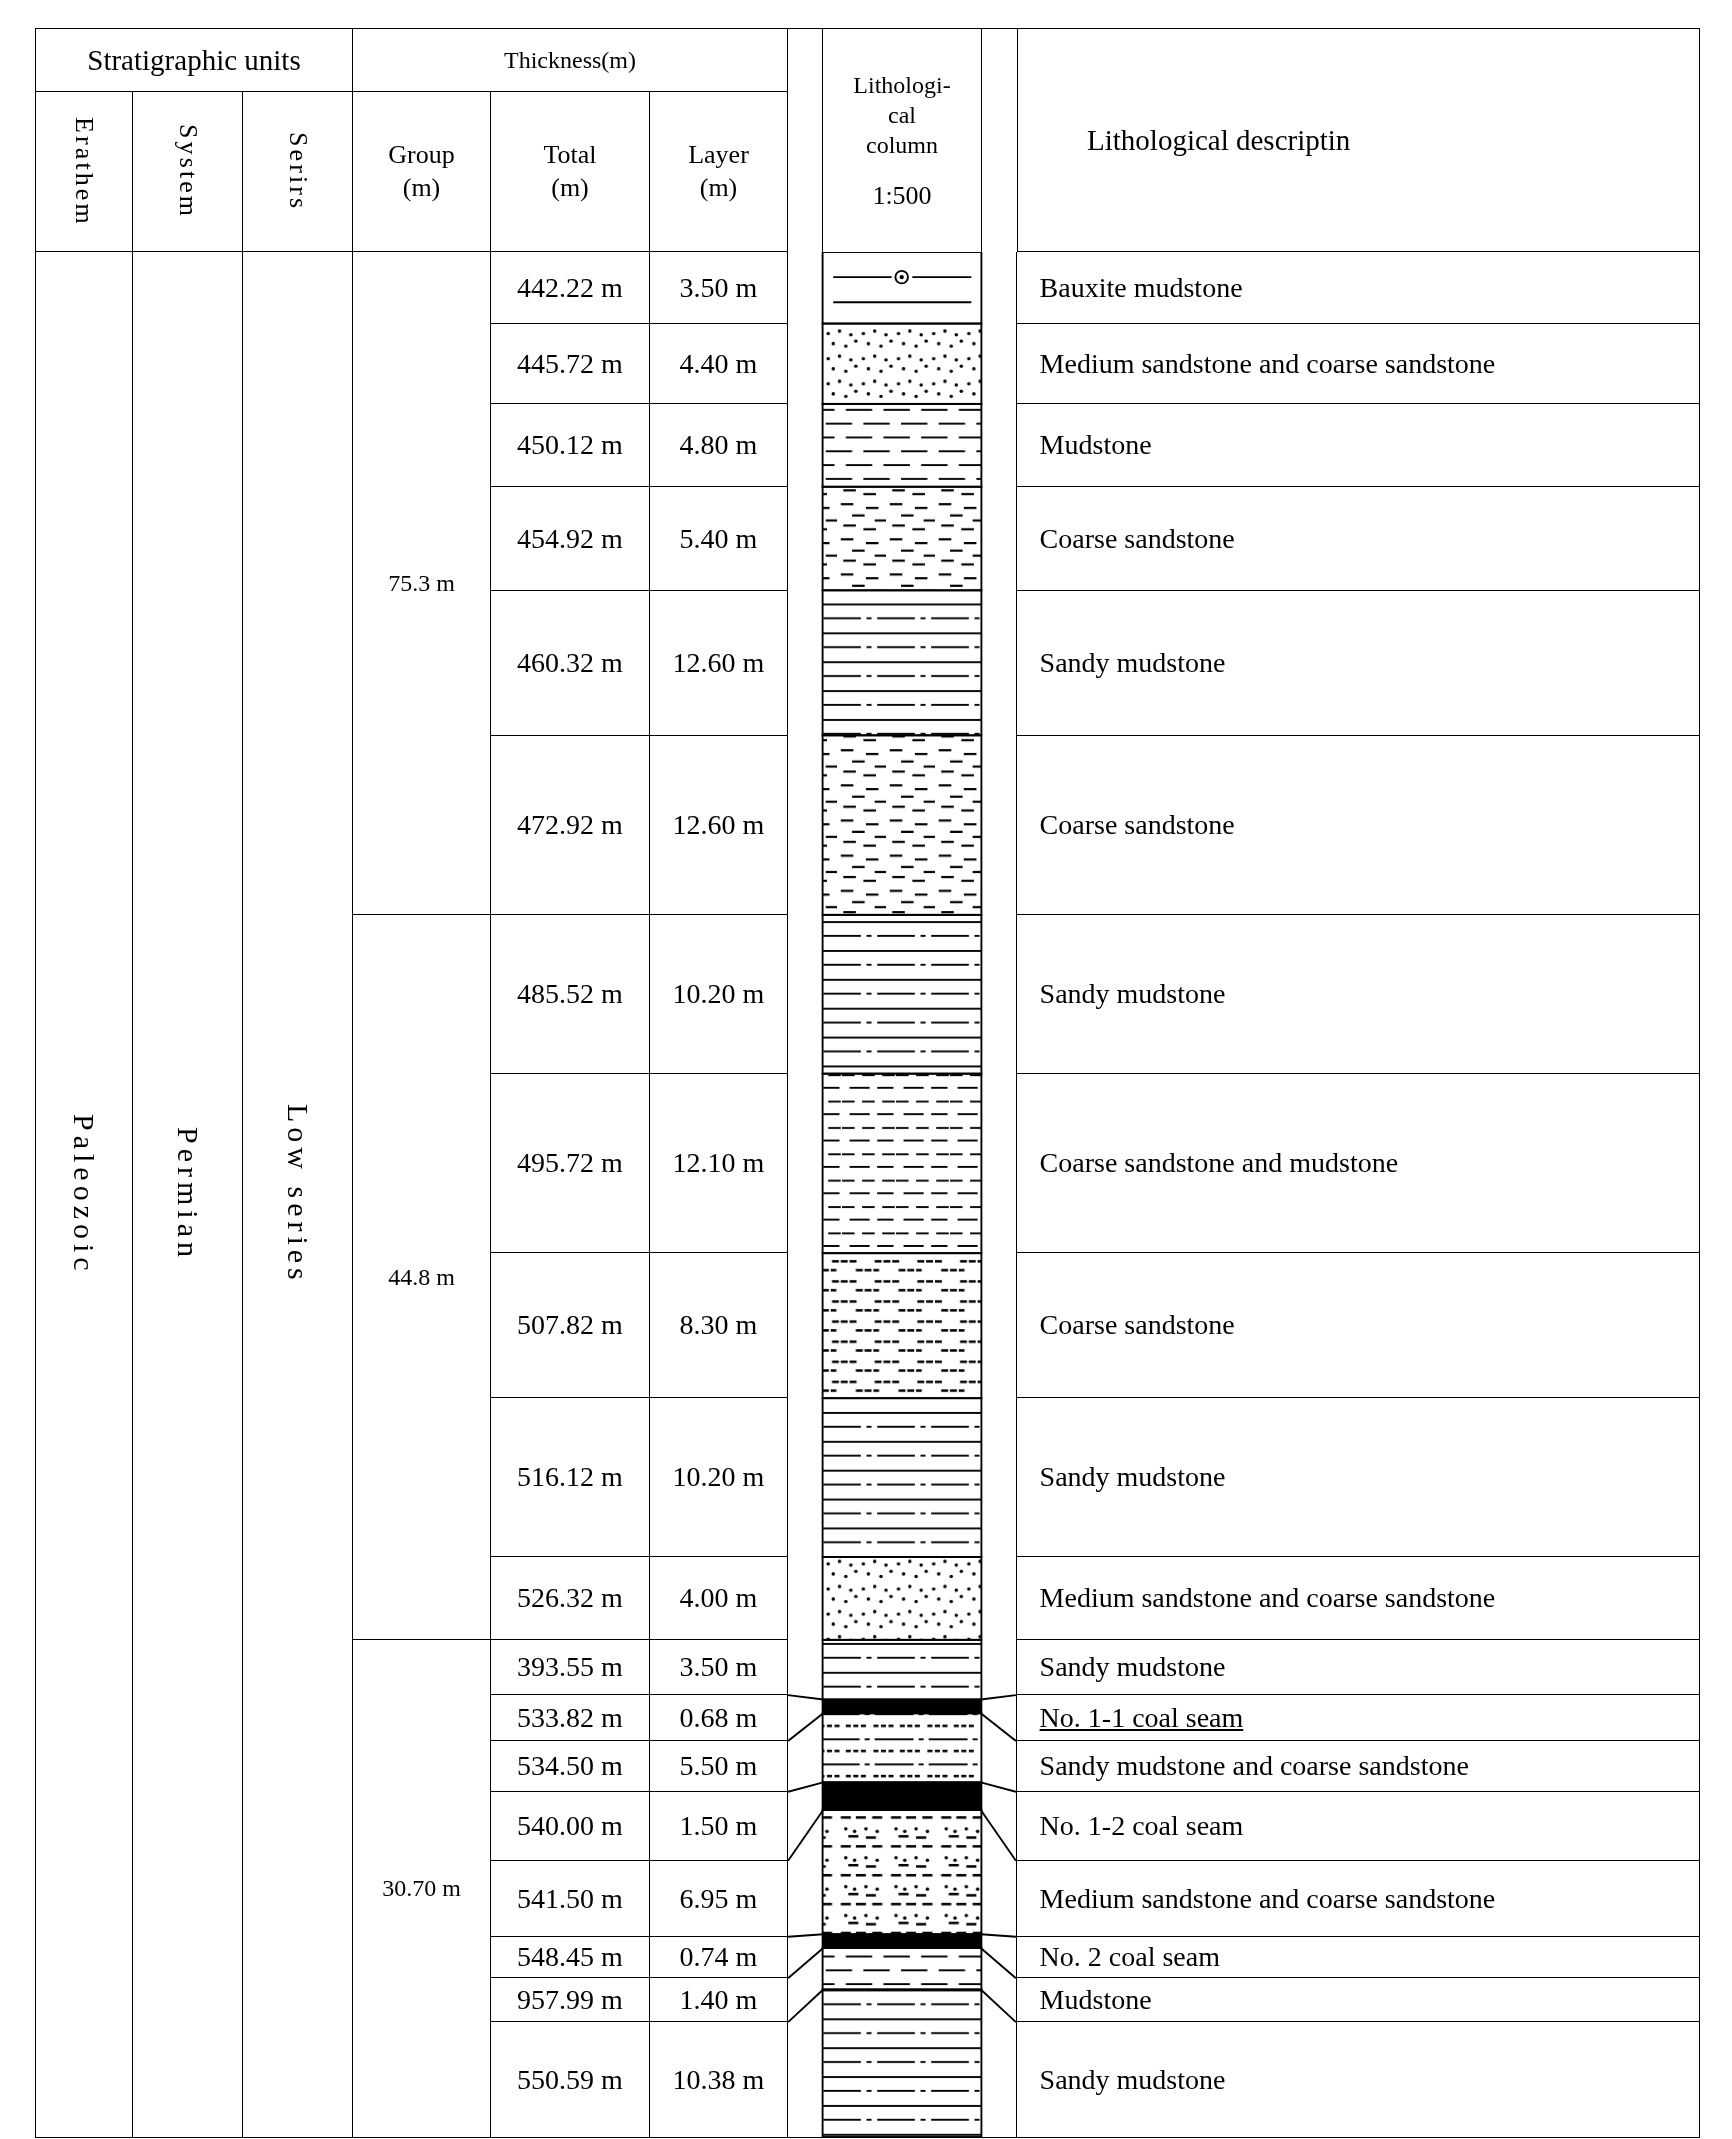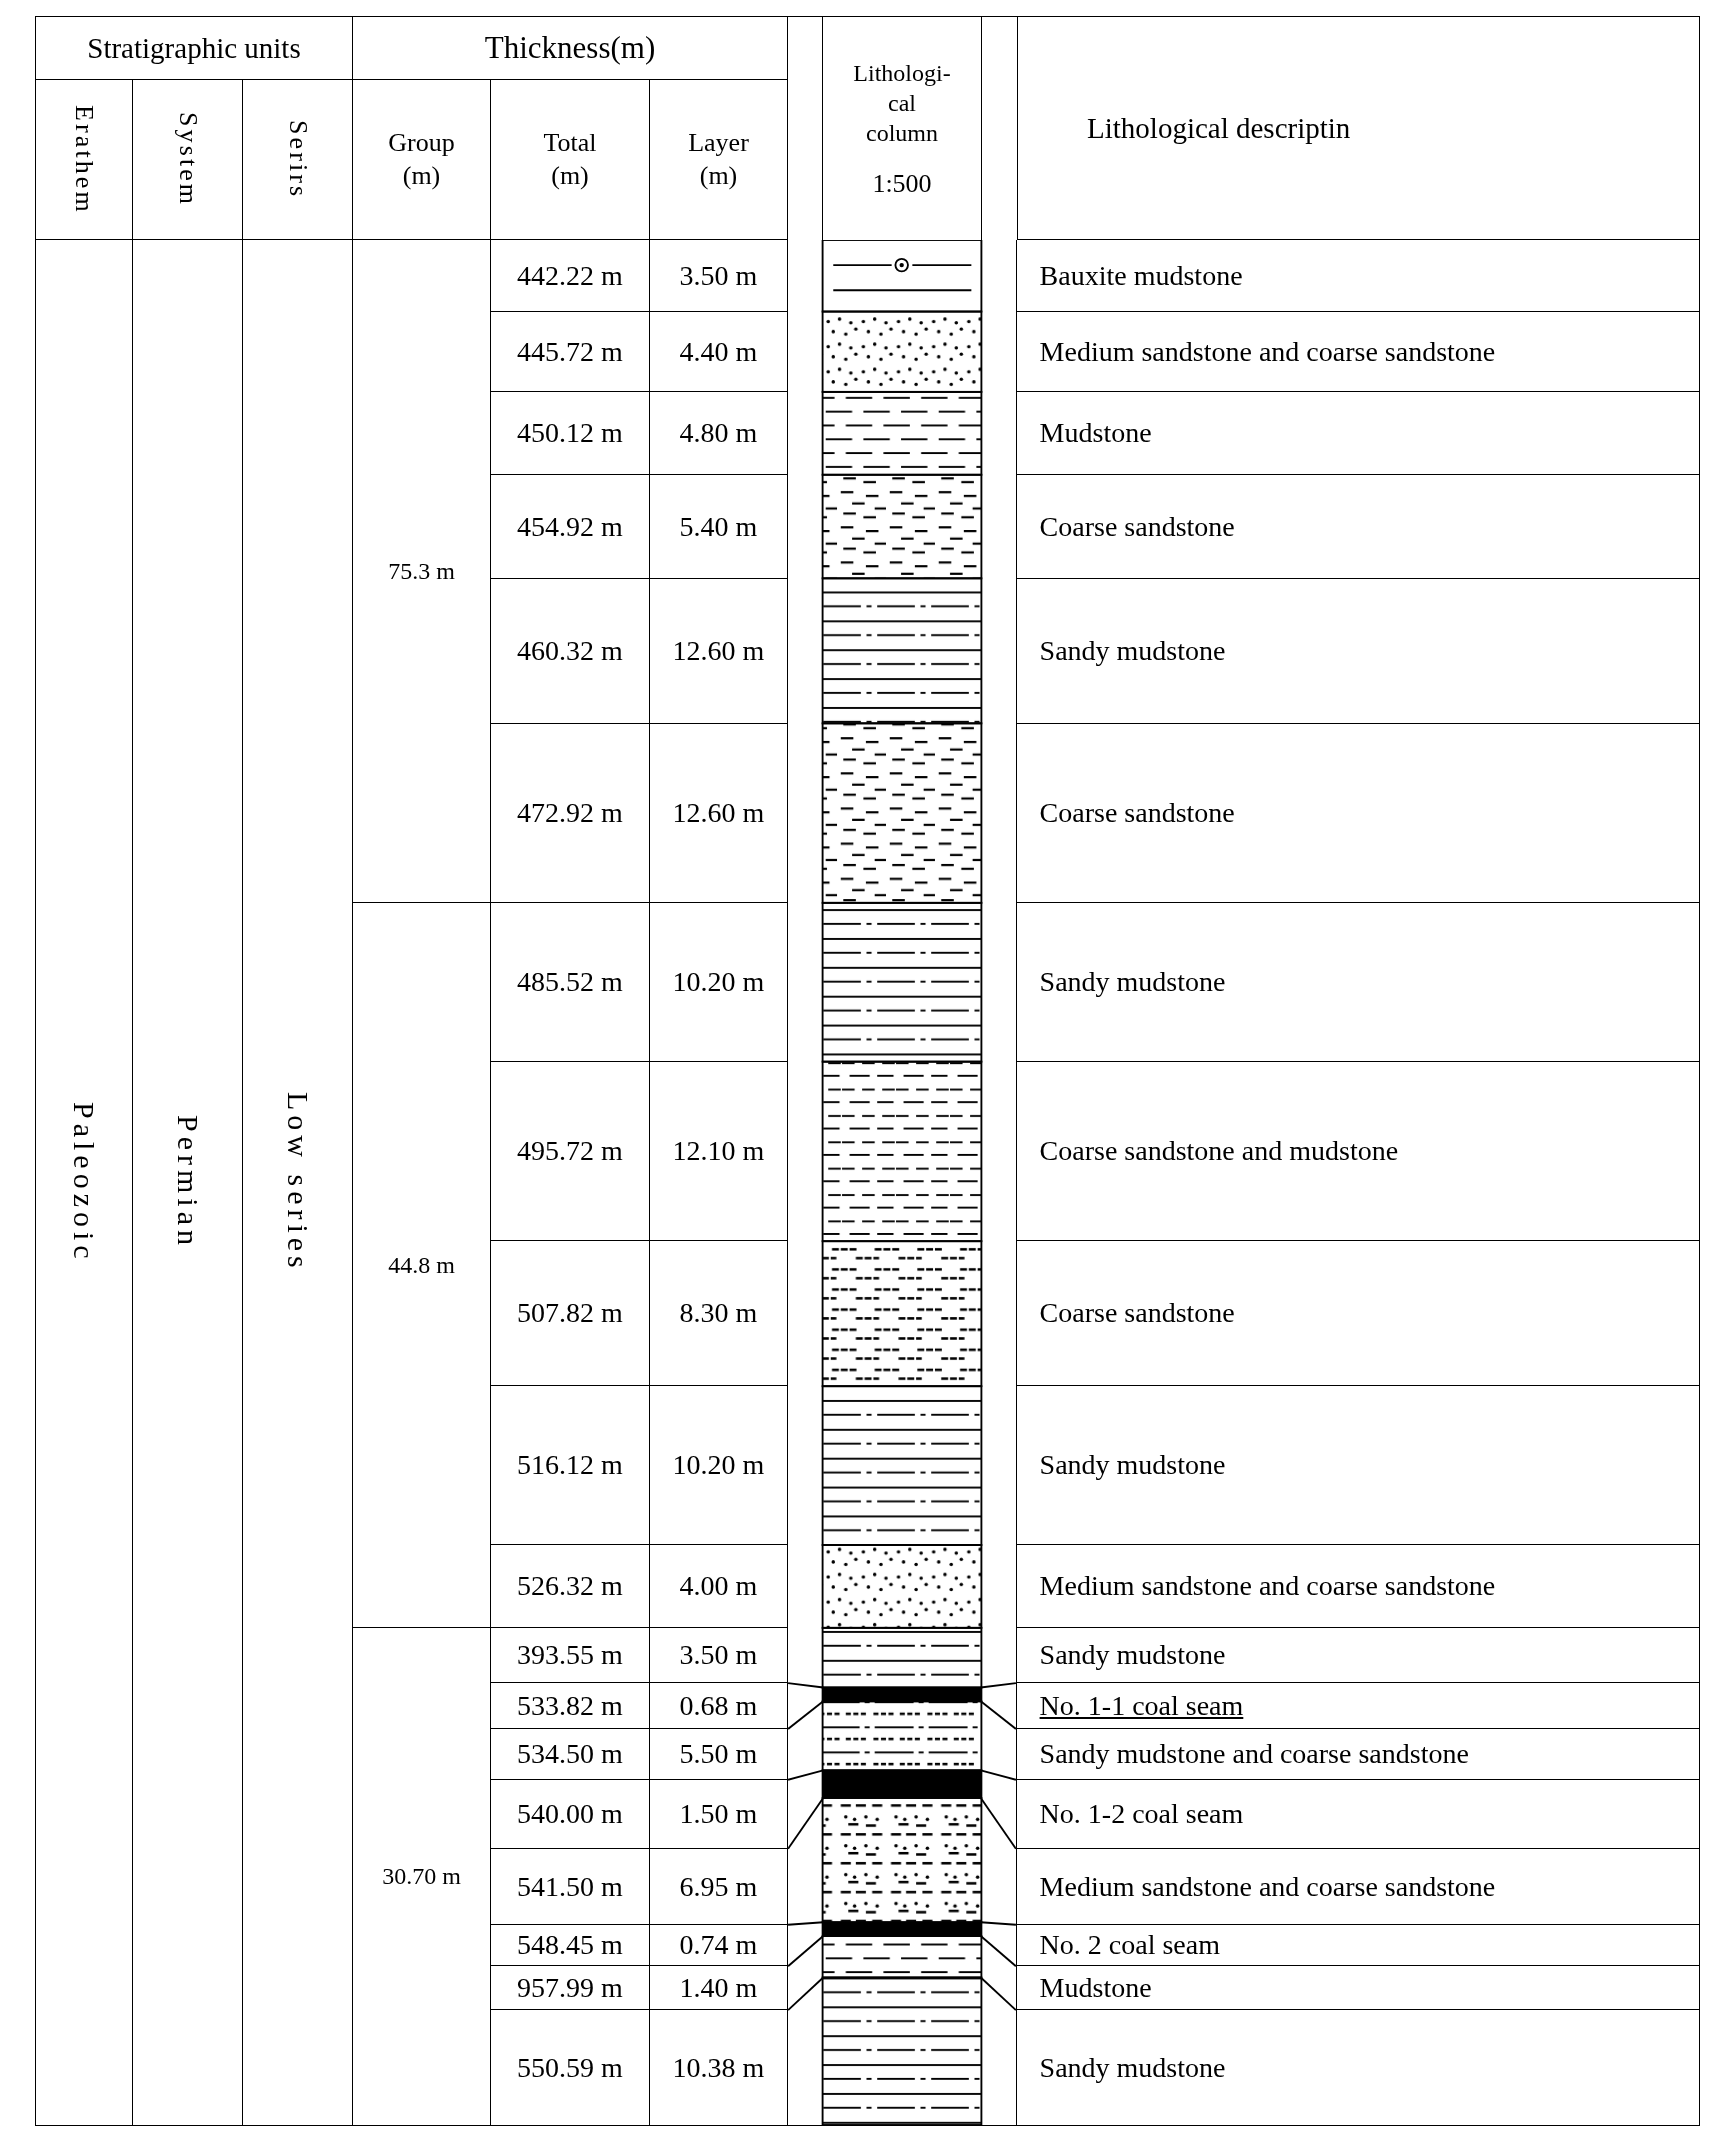--- a/index.html
+++ b/index.html
@@ -5,40 +5,40 @@
   * { box-sizing: border-box; margin: 0; padding: 0; }
   html, body { background: #ffffff; }
   body {
     position: relative;
     width: 1733px; height: 2140px;
     font-family: "Liberation Serif", serif;
     color: #000;
     overflow: hidden;
   }
   .table {
-    position: absolute; left: 35px; top: 16px;
+    position: absolute; left: 35px; top: 28px;
     width: 1663px;
     border: 1.9px solid #000;
     box-sizing: content-box;
     background: #fff;
   }
   
   .header {
     display: grid;
     grid-template-columns: 97px 110px 110px 138px 159px 138px 35px 159px 35px 683px;
     grid-template-rows: 63px 160px;
   }
   .hc {
     display: flex; align-items: center; justify-content: center;
     border: 0 solid #000;
     font-size: 26px;
   }
   .pre { white-space: pre-line; text-align: center; line-height: 1.25; }
   .c-su     { grid-column: 1 / 4; grid-row: 1; border-right-width: 1.9px; border-bottom-width: 1.9px; font-size: 29px; }
-  .c-th     { grid-column: 4 / 7; grid-row: 1; border-right-width: 1.9px; border-bottom-width: 1.9px; font-size: 31px; }
+  .c-th     { grid-column: 4 / 7; grid-row: 1; border-right-width: 1.9px; border-bottom-width: 1.9px; font-size: 24px; }
   .c-erathem{ grid-column: 1; grid-row: 2; border-right-width: 1.9px; border-bottom-width: 1.9px; }
   .c-system { grid-column: 2; grid-row: 2; border-right-width: 1.9px; border-bottom-width: 1.9px; }
   .c-serirs { grid-column: 3; grid-row: 2; border-right-width: 1.9px; border-bottom-width: 1.9px; }
   .c-group  { grid-column: 4; grid-row: 2; border-right-width: 1.9px; border-bottom-width: 1.9px; }
   .c-total  { grid-column: 5; grid-row: 2; border-right-width: 1.9px; border-bottom-width: 1.9px; }
   .c-layer  { grid-column: 6; grid-row: 2; border-right-width: 1.9px; border-bottom-width: 1.9px; }
   .c-sp1    { grid-column: 7; grid-row: 1 / 3; border-right-width: 1.9px; }
   .c-litho  { grid-column: 8; grid-row: 1 / 3; border-right-width: 1.9px; flex-direction: column; gap: 21.3px; font-size: 24px; }
   .c-sp2    { grid-column: 9; grid-row: 1 / 3; }
   .c-desc   { grid-column: 10; grid-row: 1 / 3; border-left-width: 1.9px; border-bottom-width: 1.9px;

